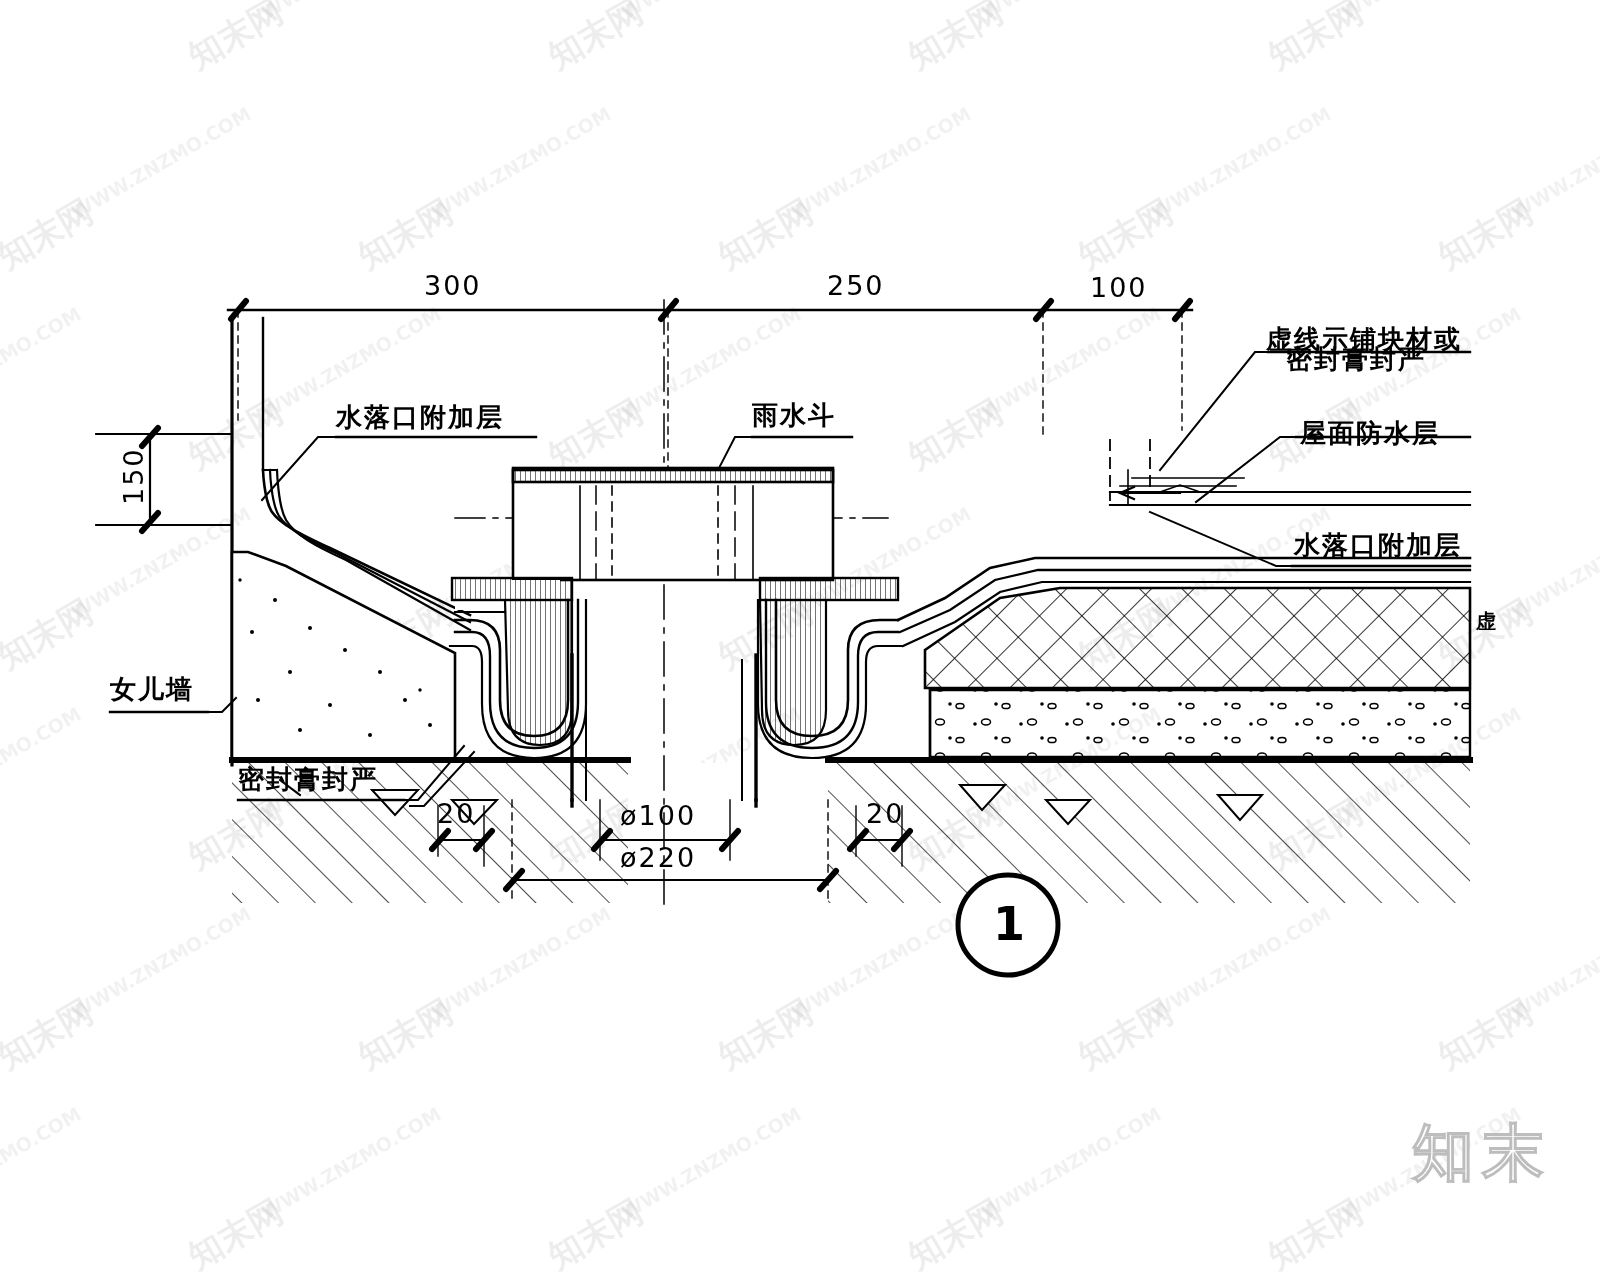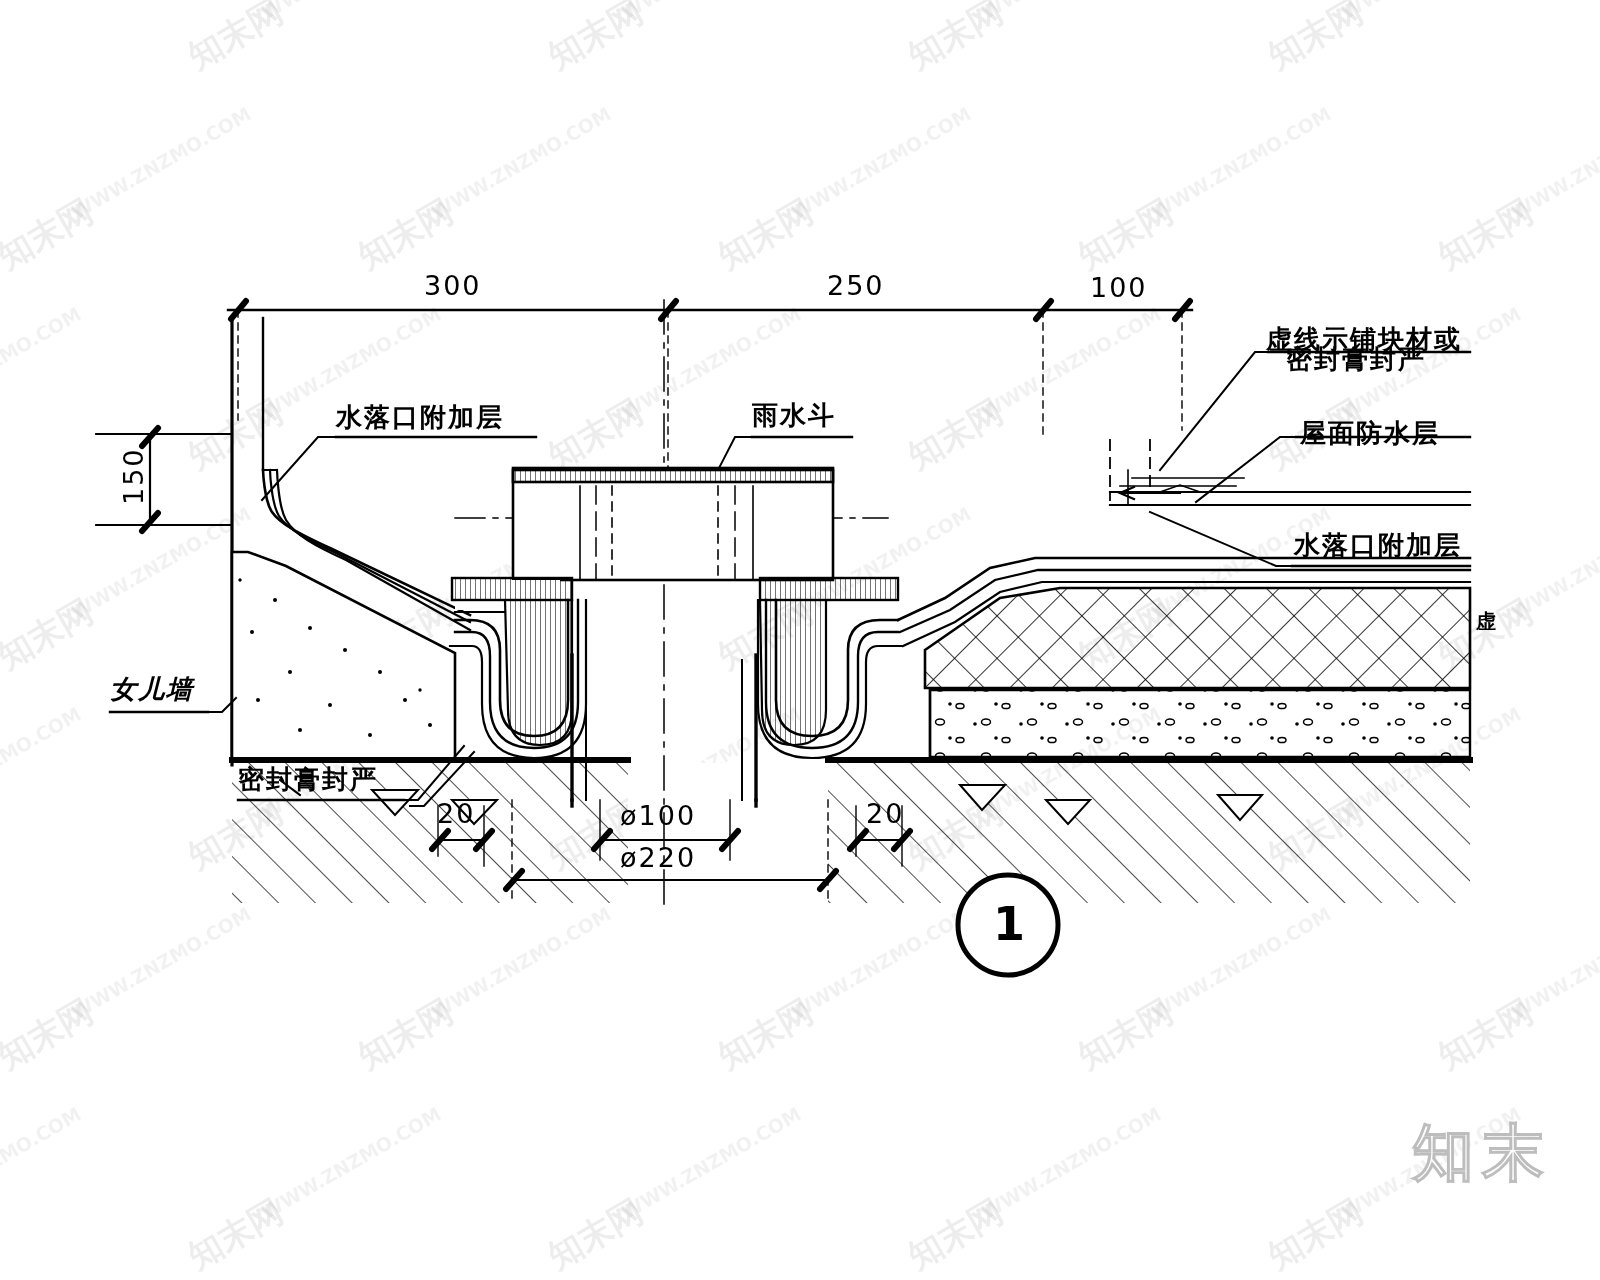--- a/index.html
+++ b/index.html
@@ -362,21 +362,21 @@
 
   <div class="lbl dim" style="left:620px;top:800px;">ø100</div>
   <div class="lbl dim" style="left:620px;top:842px;">ø220</div>
 
   <div class="lbl cn" style="left:336px;top:400px;">水落口附加层</div>
   <div class="lbl cn" style="left:752px;top:398px;">雨水斗</div>
   <div class="lbl cn" style="left:1266px;top:290px;margin-top:32px;">虚线示铺块材或</div>
   <div class="lbl cn" style="left:1286px;top:342px;">密封膏封严</div>
   <div class="lbl cn" style="left:1300px;top:416px;text-align:right;">屋面防水层</div>
   <div class="lbl cn" style="left:1294px;top:528px;">水落口附加层</div>
-  <div class="lbl cn" style="left:110px;top:672px;font-style:italic;">女儿墙</div>
+  <div class="lbl cn" style="left:110px;top:672px;">女儿墙</div>
   <div class="lbl cn" style="left:238px;top:762px;">密封膏封严</div>
   <div class="lbl" style="left:1476px;top:608px;font-size:20px;">虚</div>
 
   <div class="detnum" style="left:993px;top:897px;">1</div>
 
   <div id="logo">
     <div id="logoMark">知末</div>
   </div>
 
 </div>

